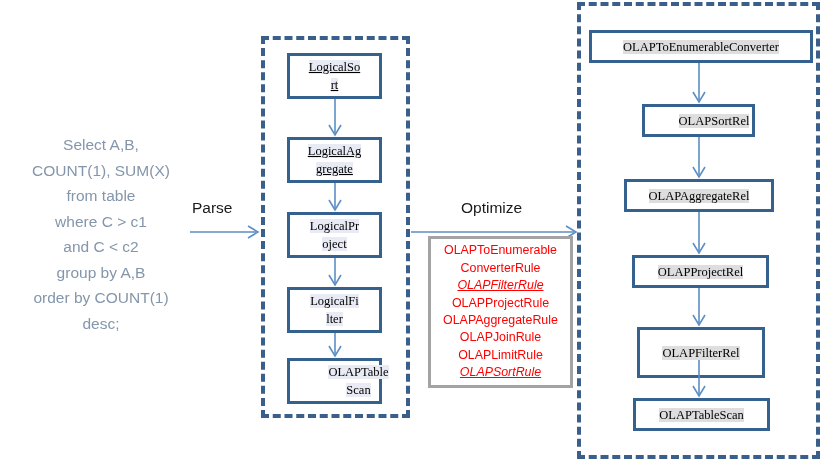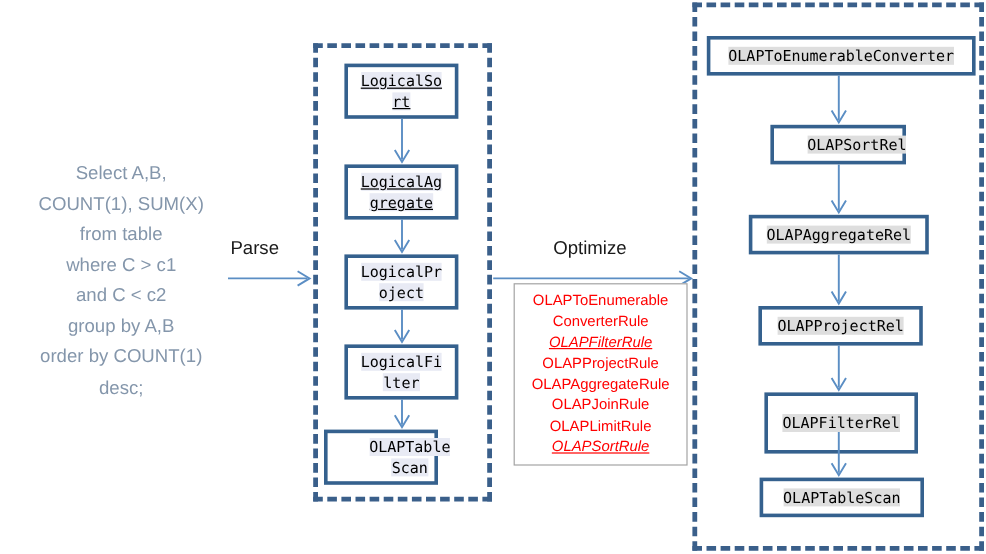--- a/index.html
+++ b/index.html
@@ -54,52 +54,53 @@
   }
   .node-text {
     font-family: "DejaVu Sans Mono", "Liberation Mono", monospace;
     font-size: 12.5px;
     line-height: 17px;
     color: #000000;
     white-space: pre-line;
   }
   .node-text .hl {
     background: #e8eaf4;
+    font-family: Liberation Serif, serif;
   }
   .node-text.underline .hl {
     text-decoration: underline;
   }
   .node-text.gray .hl {
     background: #dedede;
   }
 
   
   #node-logical-sort      { left: 287px; top: 53px;  width: 95px; height: 46px; }
   #node-logical-aggregate { left: 287px; top: 137px; width: 95px; height: 46px; }
   #node-logical-project   { left: 287px; top: 212px; width: 95px; height: 46px; }
   #node-logical-filter    { left: 287px; top: 287px; width: 95px; height: 46px; }
-  #node-olap-table-scan-l { left: 270px; top: 358px; width: 95px; height: 46px; padding-left: 48px; }
+  #node-olap-table-scan-l { left: 287px; top: 358px; width: 95px; height: 46px; padding-left: 48px; }
 
   
   #node-converter         { left: 589px; top: 30px;  width: 224px; height: 33px; }
   #node-olap-sort-rel     { left: 642px; top: 104px; width: 113px; height: 33px; padding-left: 31px; }
   #node-olap-agg-rel      { left: 624px; top: 179px; width: 150px; height: 33px; }
   #node-olap-project-rel  { left: 632px; top: 255px; width: 137px; height: 33px; }
   #node-olap-filter-rel   { left: 637px; top: 327px; width: 128px; height: 51px; }
   #node-olap-scan-rel     { left: 633px; top: 398px; width: 137px; height: 33px; }
 
   
   #rules-box {
     position: absolute;
     left: 428px;
     top: 236px;
     width: 145px;
     height: 152px;
     box-sizing: border-box;
-    border: 1px solid #a3a3a3;
+    border: 3px solid #a3a3a3;
     background: #ffffff;
     display: flex;
     align-items: center;
     justify-content: center;
   }
   #rules-list {
     text-align: center;
     color: #ff0000;
     font-family: "Liberation Sans", sans-serif;
     font-size: 12.4px;

